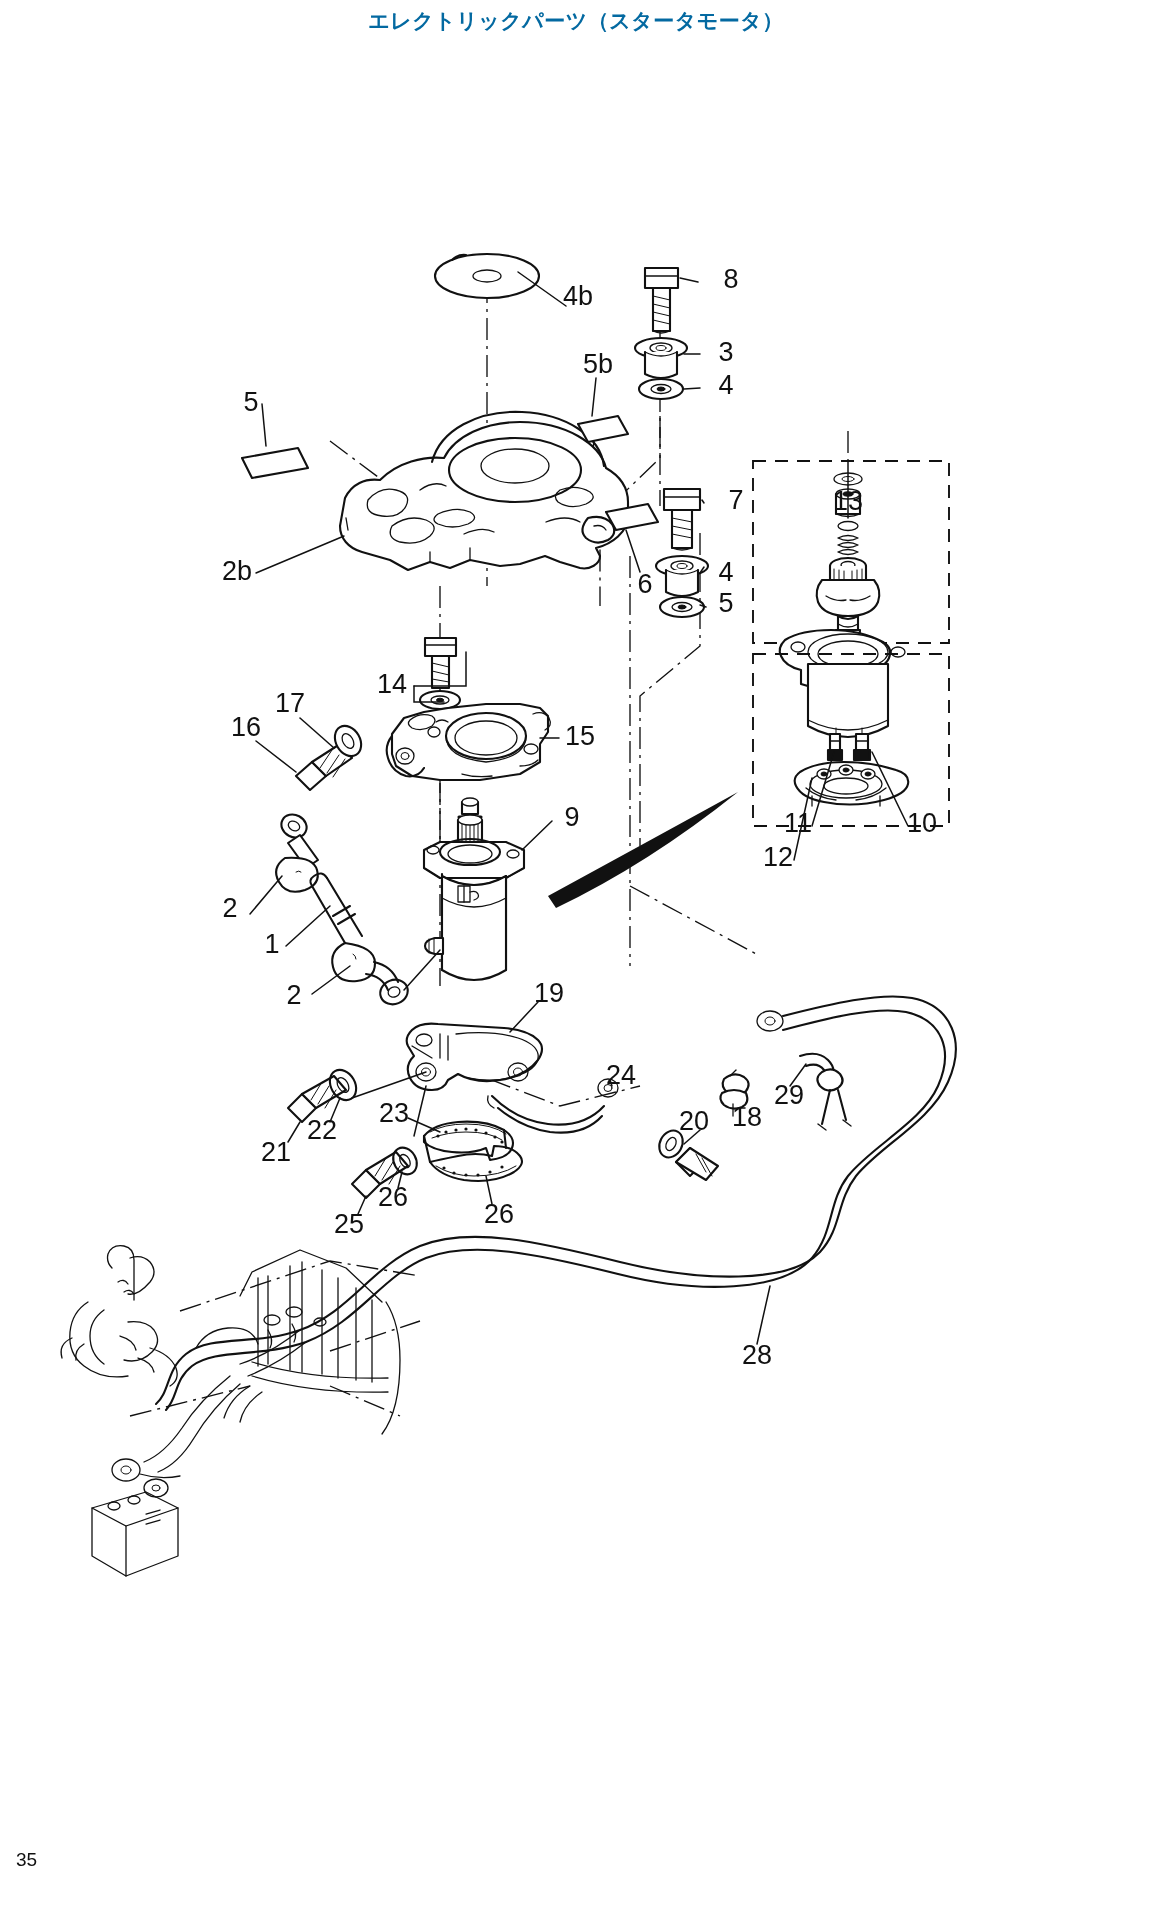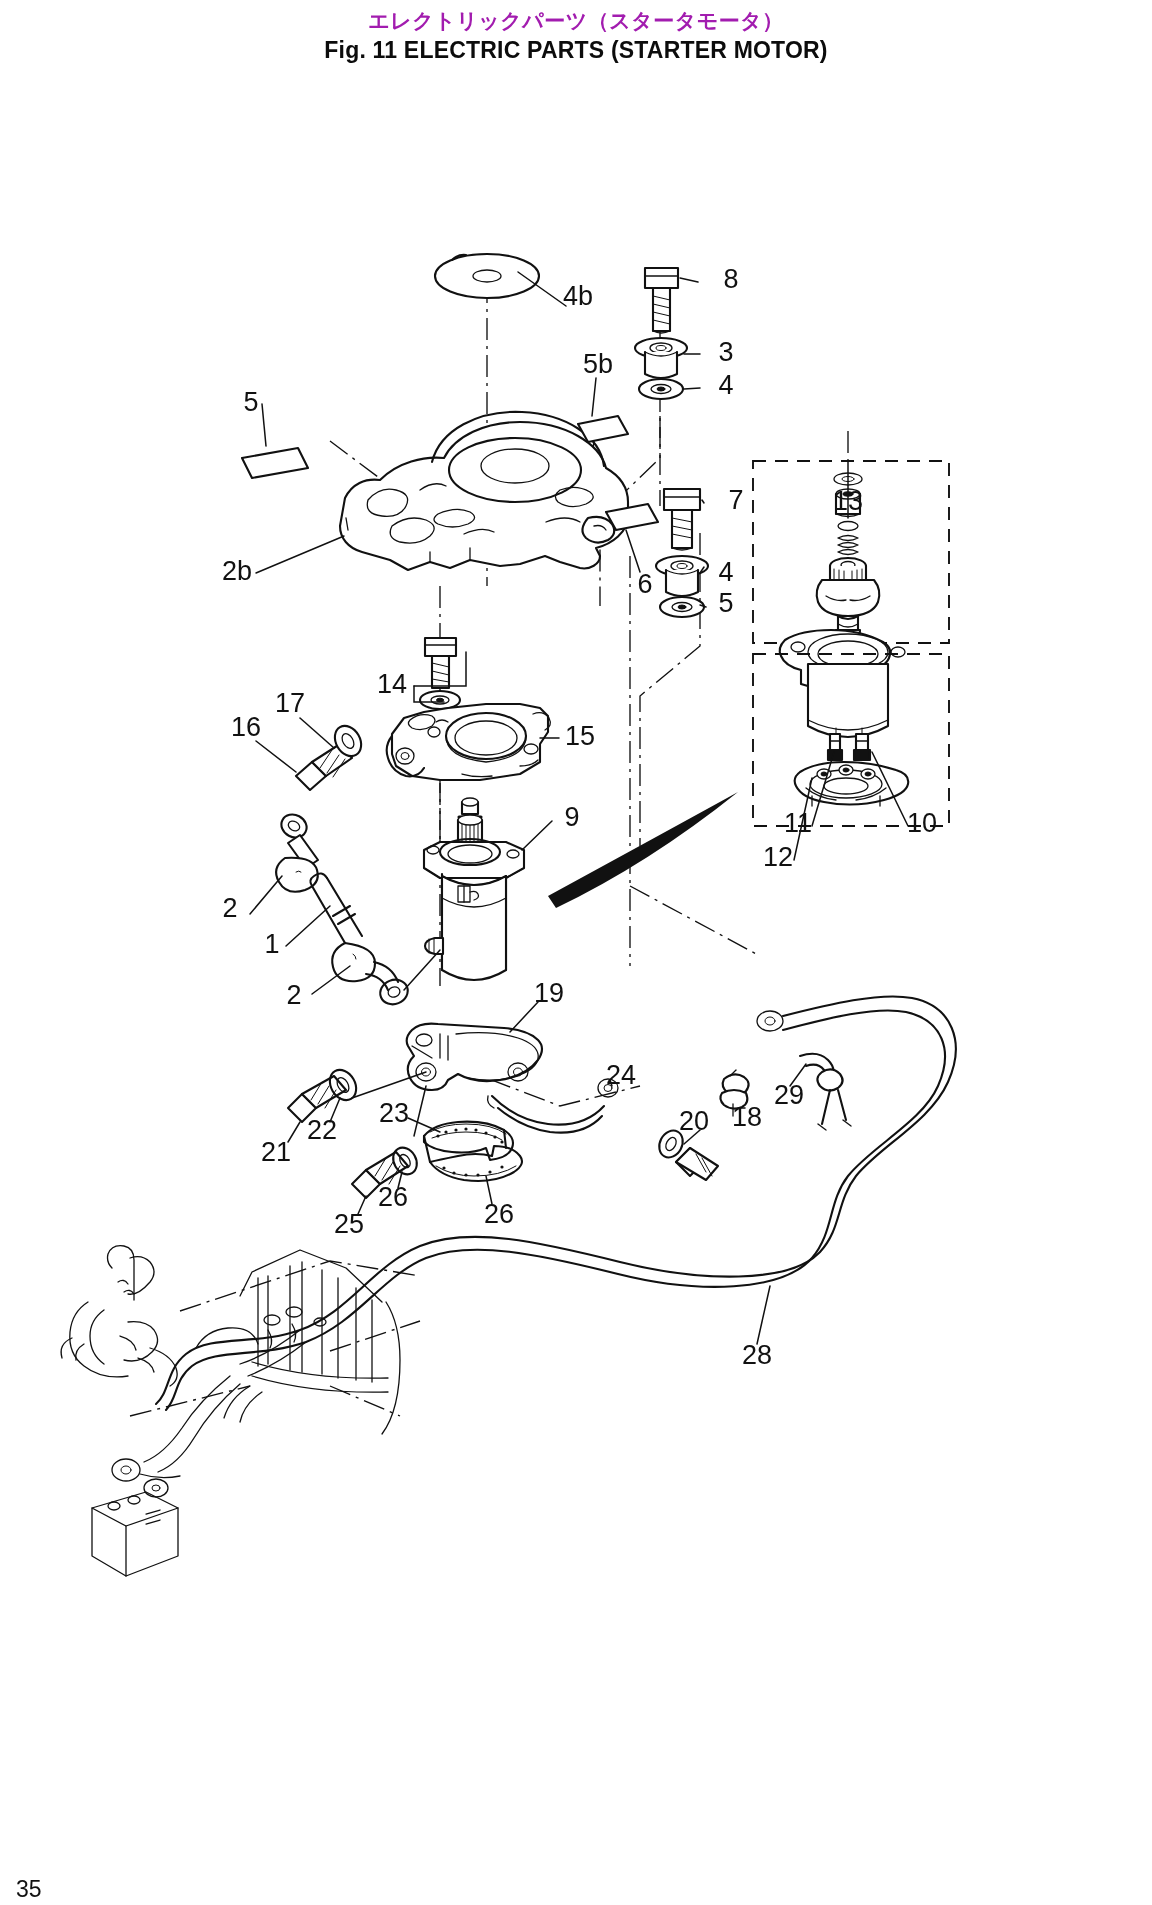--- a/index.html
+++ b/index.html
@@ -27,36 +27,36 @@
     left: 0;
     width: 1152px;
     text-align: center;
   }
   .title-jp {
     font-family: "DejaVu Sans", sans-serif;
     font-size: 21px;
     font-weight: bold;
     letter-spacing: 0.5px;
     line-height: 1.25;
-    color: #a21caf;
+    color: #0369a1;
   }
   .title-en {
     font-family: "Liberation Sans", sans-serif;
     font-size: 23px;
     font-weight: bold;
     letter-spacing: 0.2px;
     line-height: 1.3;
     margin-top: 2px;
     color: #0c0c0c;
   }
   .page-number {
     position: absolute;
     left: 16px;
-    bottom: 2px;
-    font-size: 23px;
+    bottom: 34px;
+    font-size: 19px;
     font-family: "Liberation Sans", sans-serif;
     color: #111;
   }
   .diagram-wrap {
     position: absolute;
     left: 0;
     top: 86px;
     width: 1140px;
     height: 1760px;
   }
@@ -83,21 +83,20 @@
     dominant-baseline: middle;
   }
 </style>
 </head>
 <body>
 
 <div class="page">
 
   <div class="title-block">
     <div class="title-jp">エレクトリックパーツ（スタータモータ）</div>
-    <div class="title-en">Fig. 11   ELECTRIC PARTS (STARTER MOTOR)</div>
   </div>
 
   <div class="diagram-wrap">
     <svg class="diagram" viewBox="0 0 1152 1760" xmlns="http://www.w3.org/2000/svg">
 
       <g>
         <path class="center" d="M487 195 L487 500"></path>
         <path class="center" d="M440 500 L440 760"></path>
         <path class="center" d="M440 660 L440 900"></path>
         <path class="center" d="M660 230 L660 372 L600 430 L600 520"></path>

